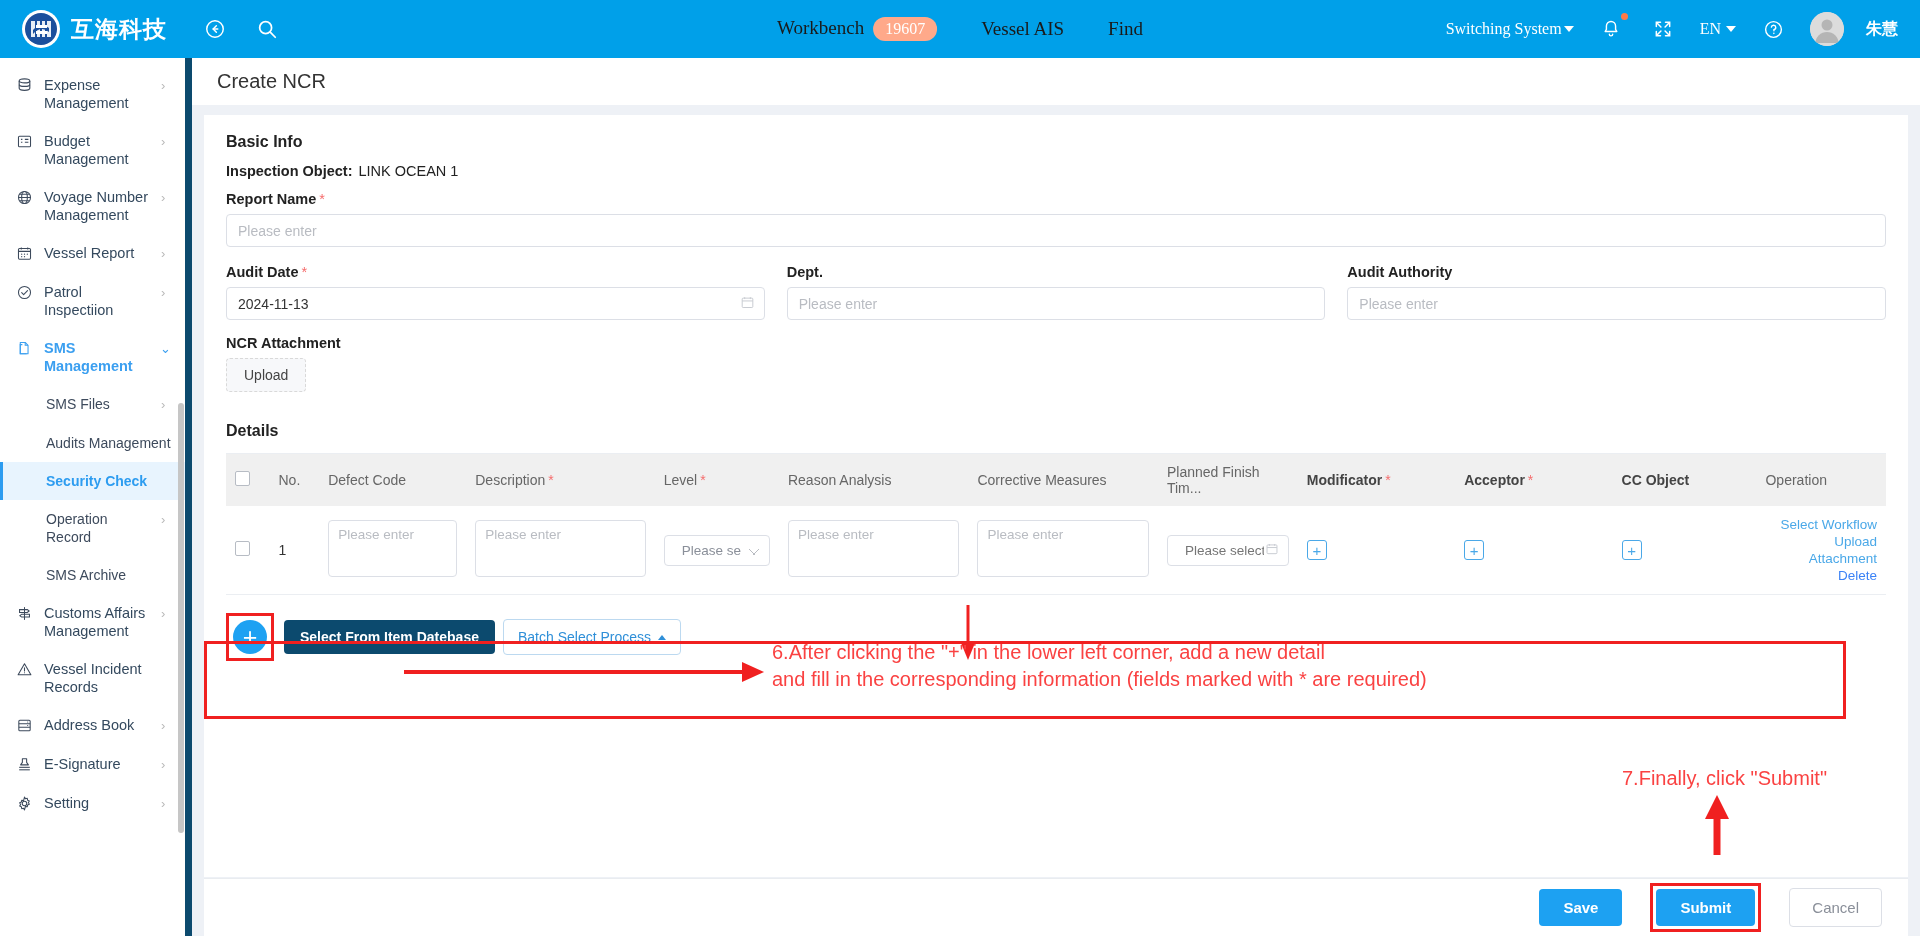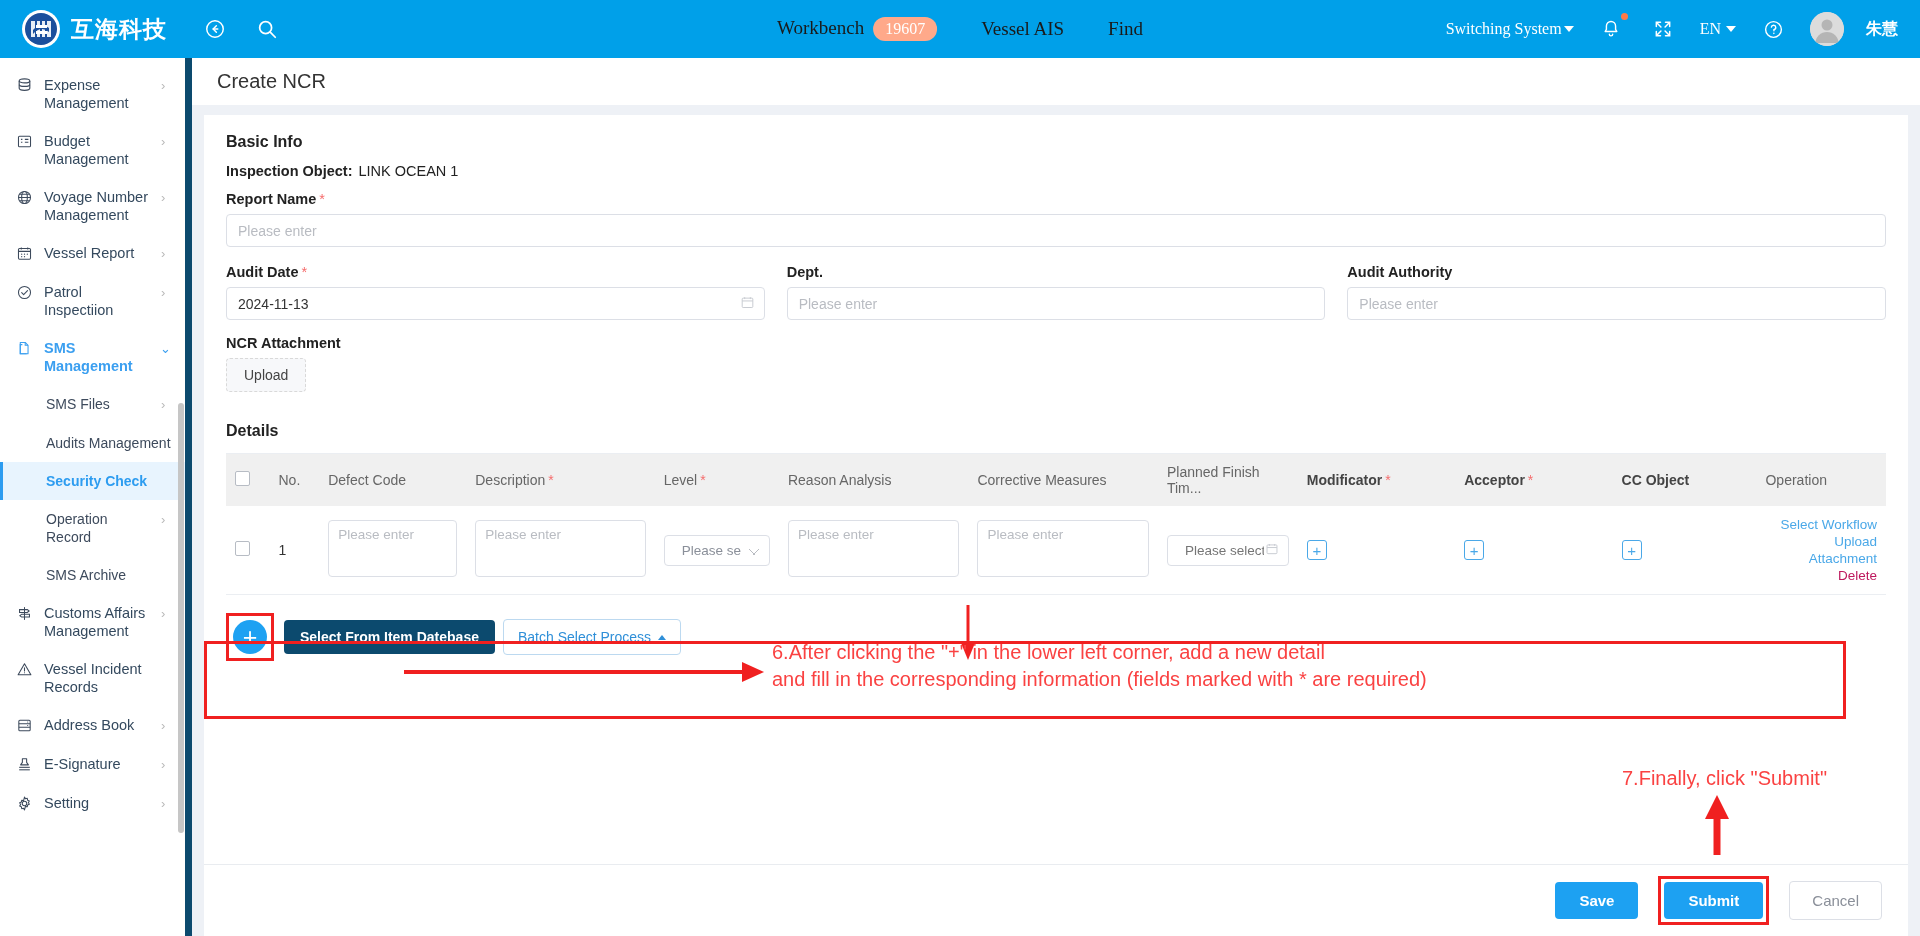--- a/index.html
+++ b/index.html
@@ -148,21 +148,21 @@
     background-position: calc(100% - 14px) 13px, calc(100% - 10px) 13px;
     background-repeat: no-repeat;
   }
   .plus-box {
     width: 20px; height: 20px; border: 1px solid #4aa8e8; border-radius: 3px; color: #4aa8e8;
     display: flex; align-items: center; justify-content: center; font-size: 15px;
     line-height: 1; cursor: pointer; background: #fff;
   }
   .op-links { text-align: right; font-size: 13.5px; line-height: 17px; }
   .op-links a { color: #4aa8e8; text-decoration: none; cursor: pointer; display: block; }
-  .op-links a.del { color: #be185d; }
+  .op-links a.del { color: #3b82f6; }
 
   
   .row-highlight {
     position: absolute; border: 3px solid #f02020; pointer-events: none; z-index: 5;
   }
 
   
   .tbl-actions { display: flex; align-items: center; gap: 0; margin-top: 18px; }
   .circ-plus {
     width: 34px; height: 34px; border-radius: 50%; background: #1da1f2; color: #fff;
@@ -183,23 +183,23 @@
 
   
   .anno {
     position: absolute; color: #fa4242; font-size: 20px; line-height: 27px;
     font-family: "Liberation Sans", sans-serif; white-space: pre; z-index: 9;
   }
   .anno-arrow { position: absolute; z-index: 9; }
 
   
   .footer {
-    position: absolute; left: 12px; right: 12px; bottom: 0; height: 72px; background: #fff;
+    position: absolute; left: 12px; right: 12px; bottom: 0; height: 58px; background: #fff;
     border-top: 1px solid #e9ecf0; display: flex; align-items: center; justify-content: flex-end;
-    gap: 20px; padding-right: 26px;
+    gap: 28px; padding-right: 26px;
   }
   .btn-save {
     background: #1da1f2; color: #fff; border: none; font-size: 15px; border-radius: 4px;
     padding: 10px 24px; cursor: pointer; font-family: "Liberation Sans", sans-serif; font-weight: bold;
   }
   .btn-submit-wrap { padding: 3px; border: 3px solid #f02020; display: inline-flex; }
   .btn-cancel {
     background: #fff; color: #8a8f99; border: 1px solid #dcdfe6; font-size: 15px; border-radius: 4px;
     padding: 10px 22px; cursor: pointer; font-family: "Liberation Sans", sans-serif;
   }

